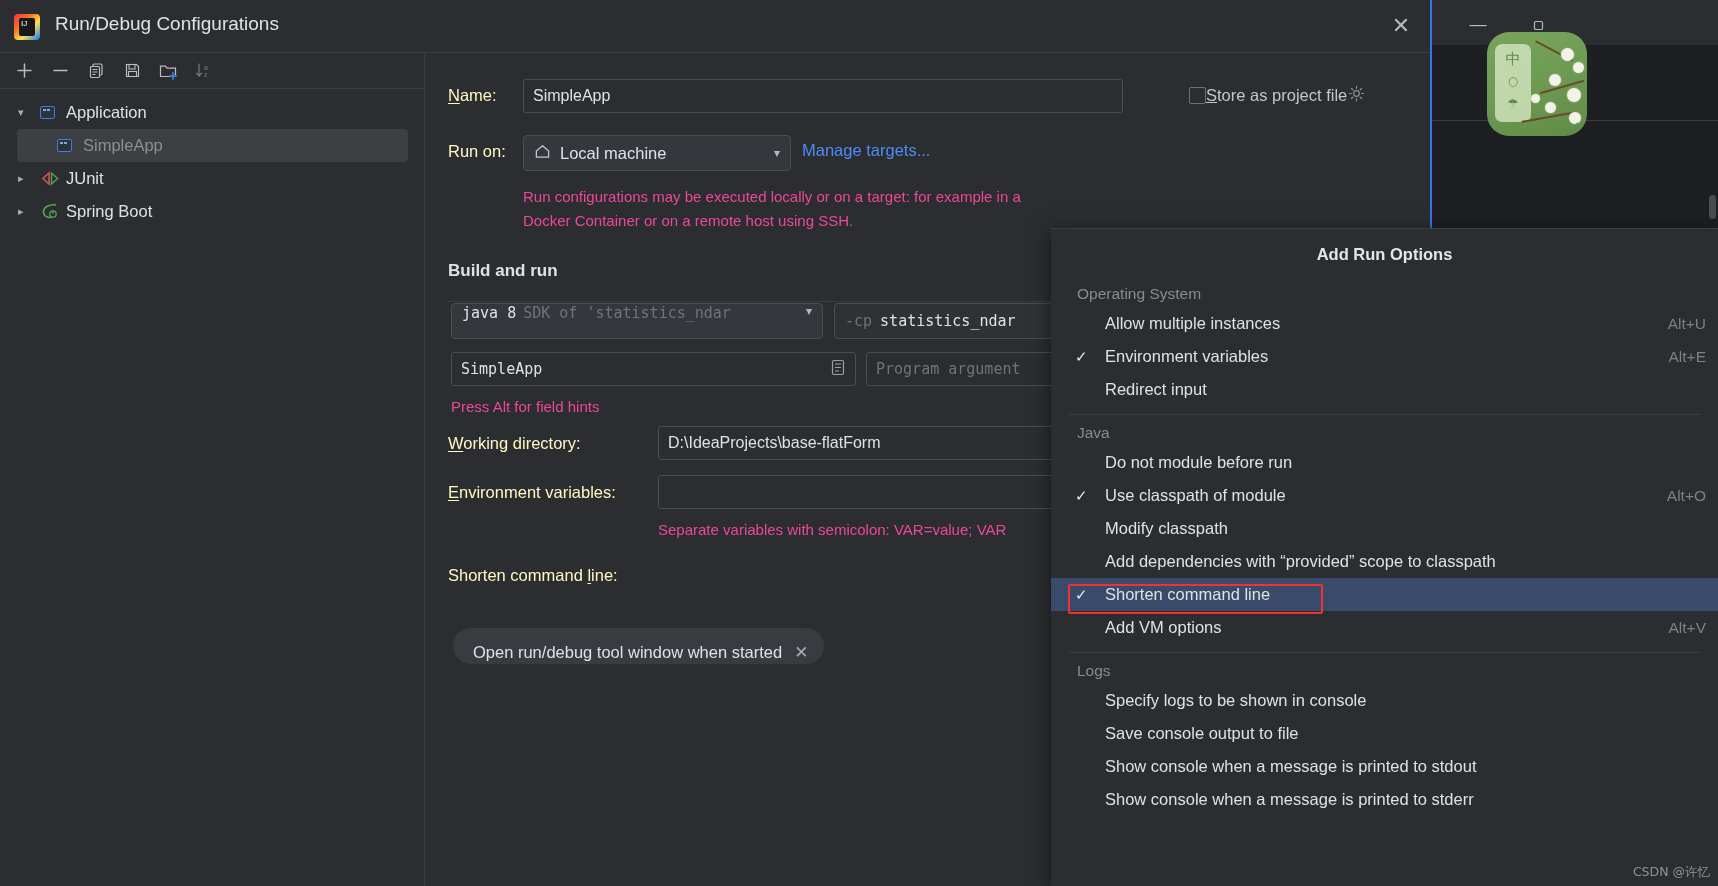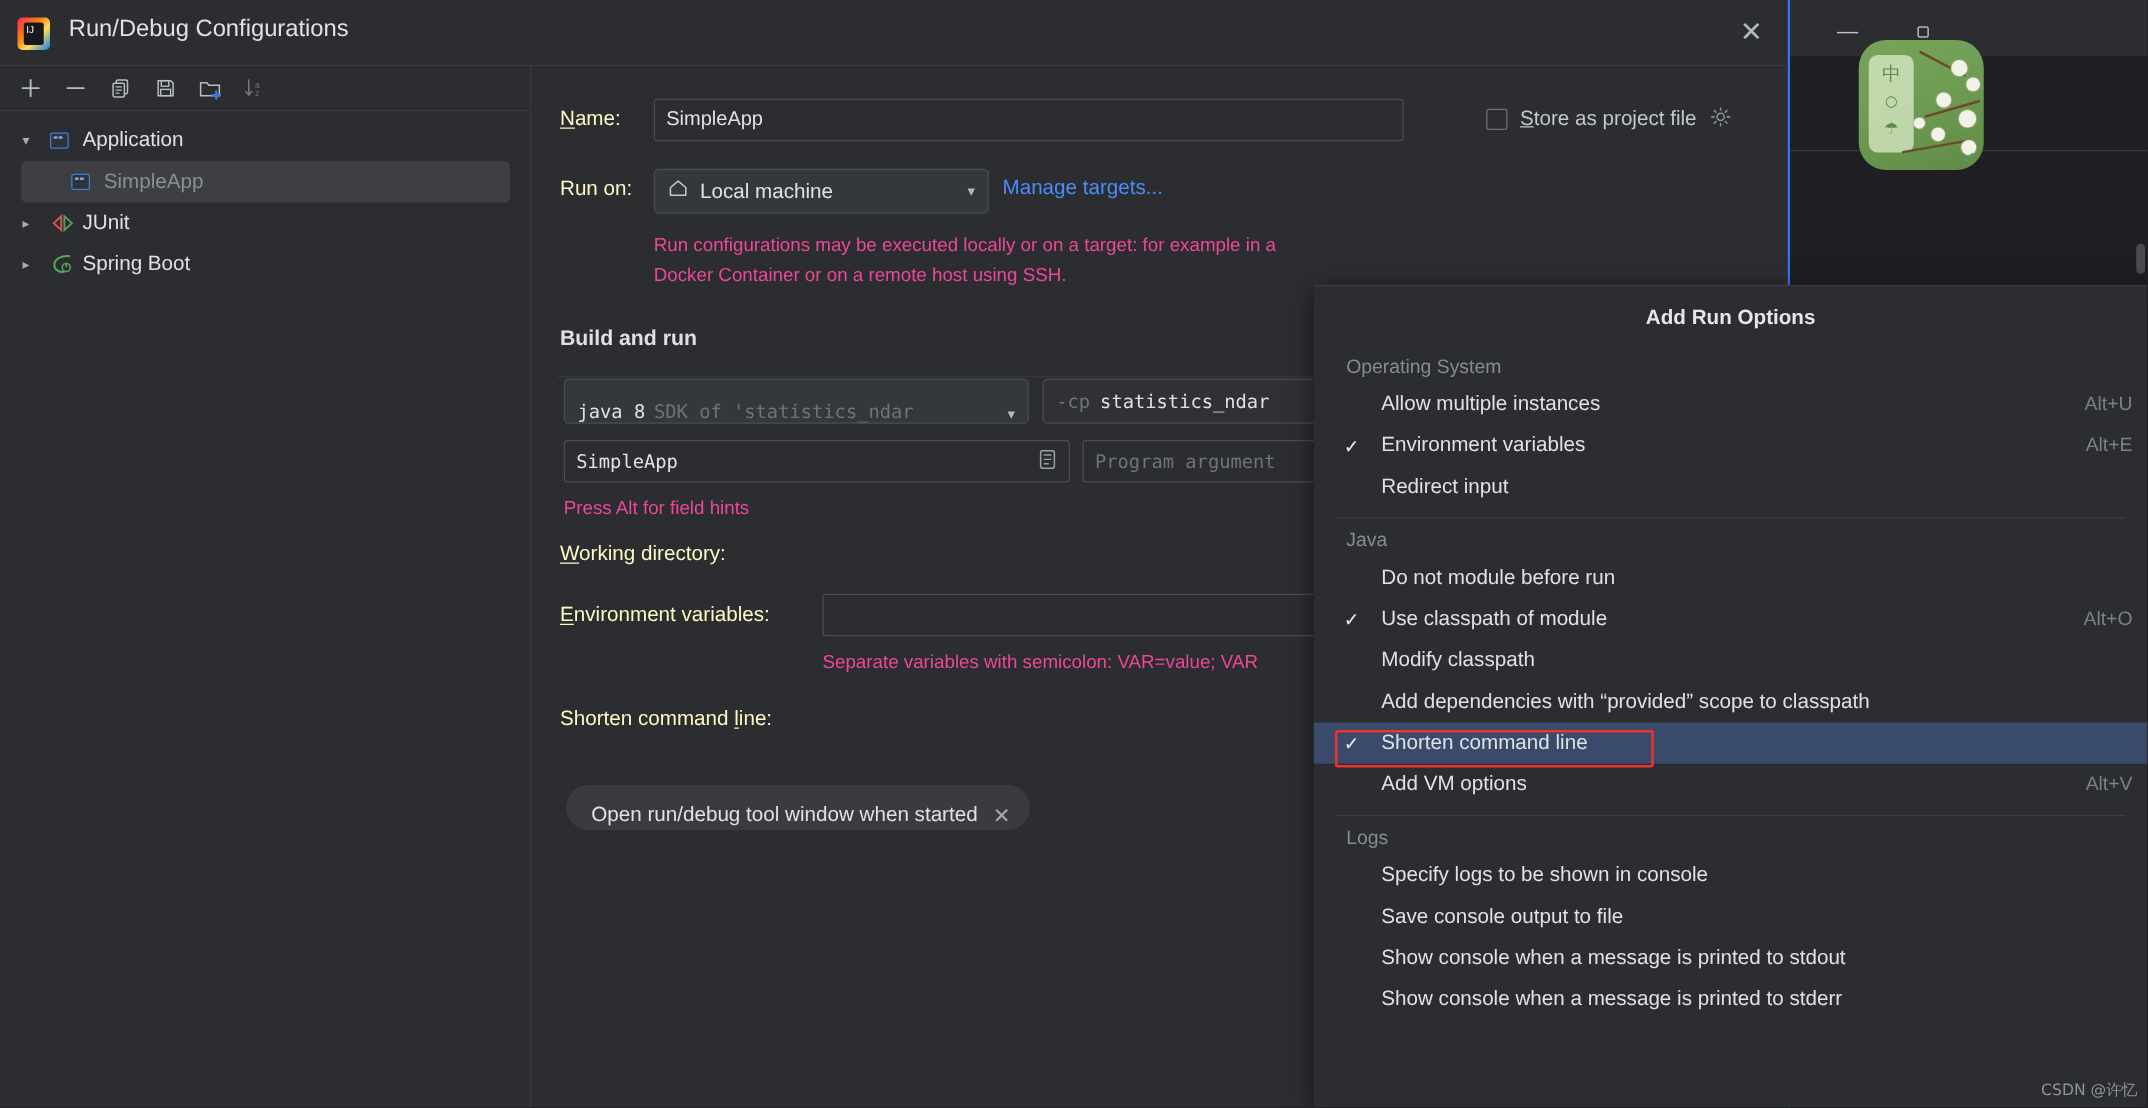--- a/index.html
+++ b/index.html
@@ -71,38 +71,38 @@
   .lab { color:#fef9c3; font-size:16.5px; }
   .lab u { text-decoration: underline; text-underline-offset:2px; }
   .input { background:#2b2d30; border:1px solid #4b4d51; border-radius:3px; color:#dfe1e5;
            font-size:16px; height:34px; display:flex; align-items:center; padding:0 9px; }
   .mono { font-family:"DejaVu Sans Mono", monospace; font-size:15px; }
   .muted { color:#6f737a; }
   .hint { color:#ec4899; font-size:15px; }
   .link { color:#4a8df8; font-size:16.5px; }
   .name-lab { position:absolute; left:22px; top:33px; }
   .name-input { position:absolute; left:97px; top:26px; width:600px; }
-  .storecheck { position:absolute; left:763px; top:31px; display:flex; align-items:center; gap:10px; }
+  .storecheck { position:absolute; left:763px; top:31px; display:flex; align-items:center; gap:0; }
   .cbox { width:17px; height:17px; border:1.5px solid #6d7176; border-radius:2px; background:#2b2d30; }
   .store-lab { color:#c3c6cb; font-size:16.5px; }
   .gear { color:#8b8f96; font-size:15px; }
 
   .runon-lab { position:absolute; left:22px; top:89px; }
   .combo { position:absolute; left:97px; top:82px; width:268px; height:36px; background:#34373b;
            border:1px solid #4b4d51; border-radius:4px; display:flex; align-items:center; padding:0 10px;
            color:#dfe1e5; font-size:16.5px; gap:9px; }
   .combo .chev { margin-left:auto; color:#b5b9bf; font-size:12px; }
   .manage { position:absolute; left:376px; top:88px; }
   .desc1 { position:absolute; left:97px; top:132px; width:540px; line-height:24px; }
 
   .sep { position:absolute; left:20px; top:248px; width:1380px; height:1px; background:#393b40; }
   .sec-title { position:absolute; left:22px; top:208px; color:#dfe1e5; font-size:17px; font-weight:bold; }
 
   .jdk-combo { position:absolute; left:25px; top:250px; width:372px; height:36px; background:#34373b;
-               border:1px solid #4b4d51; border-radius:4px; display:flex; align-items:flex-end; padding:0 10px; gap:7px;}
+               border:1px solid #4b4d51; border-radius:4px; display:flex; align-items:flex-start; padding:0 10px; gap:7px;}
   .cp-field { position:absolute; left:408px; top:250px; width:360px; height:36px; background:#2f3135;
               border:1px solid #4b4d51; border-radius:4px; display:flex; align-items:center; padding:0 10px; gap:8px;}
   .main-field { position:absolute; left:25px; top:299px; width:405px; height:34px; }
   .main-field .fbtn { margin-left:auto; color:#9aa0a6; font-size:15px; }
   .prog-field { position:absolute; left:440px; top:299px; width:330px; height:34px; }
   .press-alt { position:absolute; left:25px; top:345px; }
 
   .wd-lab { position:absolute; left:22px; top:381px; }
   .wd-input { position:absolute; left:232px; top:373px; width:560px; }
   .ev-lab { position:absolute; left:22px; top:430px; }
@@ -314,20 +314,23 @@
         </span>
       </div>
 
       <div class="input prog-field">
         <span class="mono muted">Program argument</span>
       </div>
 
       <div class="hint press-alt">Press Alt for field hints</div>
 
       <div class="lab wd-lab"><u>W</u>orking directory:</div>
+      <div class="input wd-input">
+        <span>D:\IdeaProjects\base-flatForm</span>
+      </div>
 
       <div class="lab ev-lab"><u>E</u>nvironment variables:</div>
       <div class="input ev-input">
         <span></span>
       </div>
       <div class="hint ev-hint">Separate variables with semicolon: VAR=value; VAR</div>
 
       <div class="lab scl-lab">Shorten command <u>l</u>ine:</div>
 
       <div class="chip">

